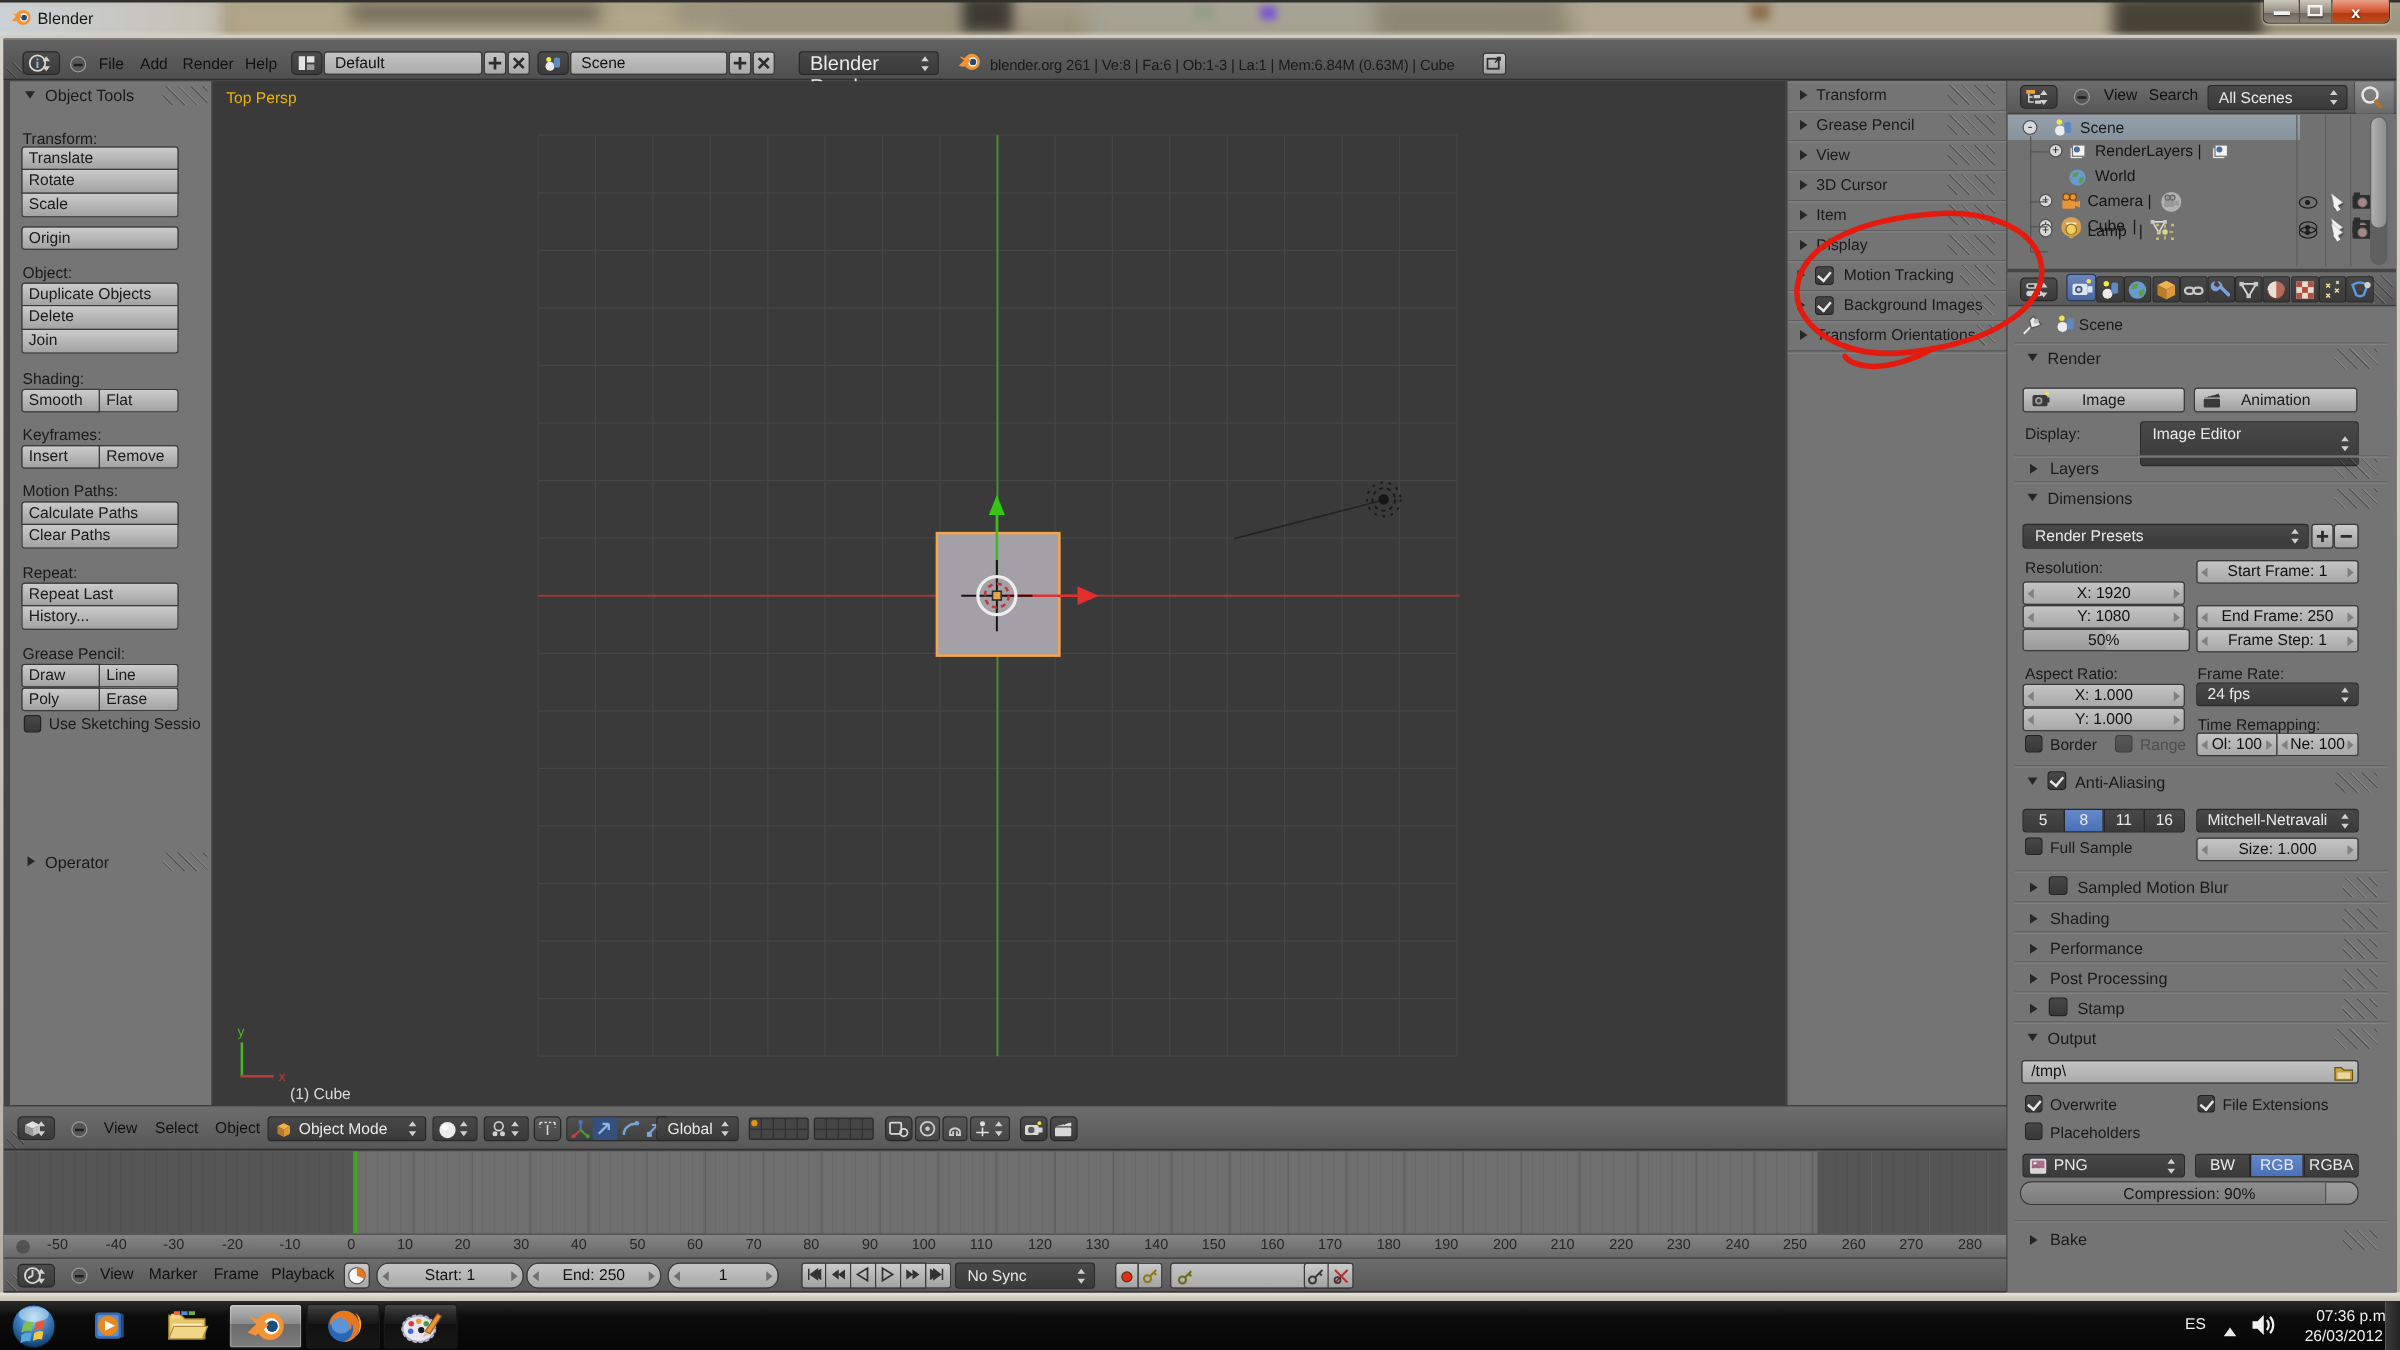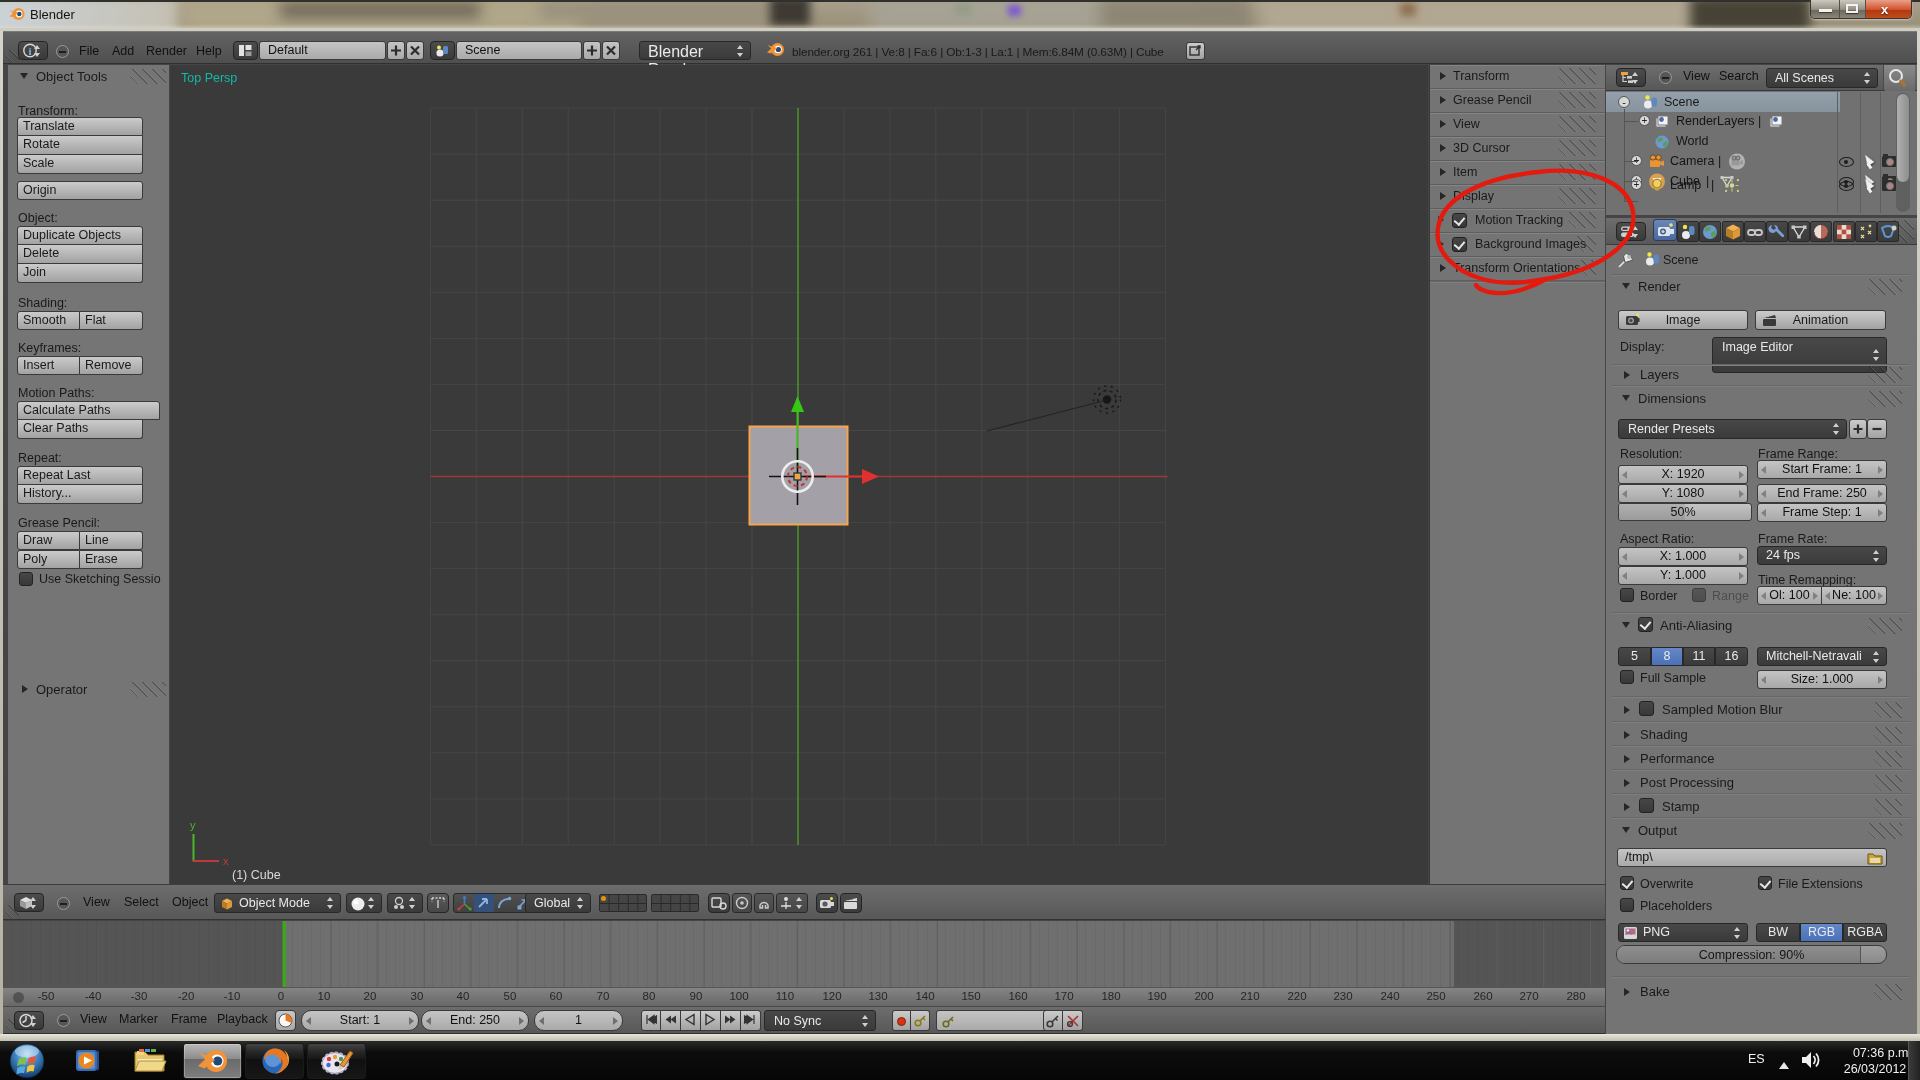--- a/index.html
+++ b/index.html
@@ -153,21 +153,21 @@
     <circle cx="937" cy="334.5" r="4.2" fill="#161616"></circle>
     <circle cx="937" cy="334.5" r="9" fill="none" stroke="#1a1a1a" stroke-width="1.5" stroke-dasharray="3.2 3.2"></circle>
     <circle cx="937" cy="334.5" r="13.5" fill="none" stroke="#1a1a1a" stroke-width="1.5" stroke-dasharray="2.2 4.5"></circle>
 
     <path d="M23.5,770 V796 M23.5,796 H49" stroke="none"></path>
     <path d="M23.5,769 V796" stroke="#4ab62a" stroke-width="2"></path>
     <path d="M22.5,796 H49" stroke="#c03a3a" stroke-width="2"></path>
     <text x="20" y="764" font-size="11" fill="#4ab62a" font-family="Liberation Sans">y</text>
     <text x="53" y="800" font-size="11" fill="#c03a3a" font-family="Liberation Sans">x</text>
   </svg>
-  <div class="ab" style="left:11px;top:6px;font-size:12.5px;color:#14b8a6">Top Persp</div>
+  <div class="ab" style="left:11px;top:6px;font-size:12.5px;color:#eab308">Top Persp</div>
   <div class="ab" style="left:62px;top:803px;font-size:12.5px;color:#dadada">(1) Cube</div>
 </div>
 
 <div class="ab" style="left:8px;top:65px;width:161px;height:819px;background:#757575;overflow:hidden">
   <div class="hatch" style="left:122px;top:4px;width:36px;height:15px"></div>
   <div class="tri-d" style="left:12px;top:8px"></div>
   <div class="ab txt" style="left:28px;top:4px;font-size:13px">Object Tools</div>
   <div class="ab txt" style="left:10px;top:39px">Transform:</div>
   <div class="btn ls" style="left:9px;top:52px;width:126px;height:19px;border-radius:3px 3px 0 0">Translate</div>
   <div class="btn ls" style="left:9px;top:71px;width:126px;height:19px;border-radius:0;border-top:none">Rotate</div>
@@ -177,21 +177,21 @@
   <div class="btn ls" style="left:9px;top:161px;width:126px;height:19px;border-radius:3px 3px 0 0">Duplicate Objects</div>
   <div class="btn ls" style="left:9px;top:180px;width:126px;height:19px;border-radius:0;border-top:none">Delete</div>
   <div class="btn ls" style="left:9px;top:199px;width:126px;height:19px;border-radius:0 0 3px 3px;border-top:none">Join</div>
   <div class="ab txt" style="left:10px;top:231px">Shading:</div>
   <div class="btn ls" style="left:9px;top:246px;width:63px;height:19px;border-radius:3px 0 0 3px">Smooth</div>
   <div class="btn ls" style="left:72px;top:246px;width:63px;height:19px;border-radius:0 3px 3px 0;border-left:none">Flat</div>
   <div class="ab txt" style="left:10px;top:276px">Keyframes:</div>
   <div class="btn ls" style="left:9px;top:291px;width:63px;height:19px;border-radius:3px 0 0 3px">Insert</div>
   <div class="btn ls" style="left:72px;top:291px;width:63px;height:19px;border-radius:0 3px 3px 0;border-left:none">Remove</div>
   <div class="ab txt" style="left:10px;top:321px">Motion Paths:</div>
-  <div class="btn ls" style="left:9px;top:336px;width:143px;height:19px;border-radius:3px 3px 0 0">Calculate Paths</div>
+  <div class="btn ls" style="left:9px;top:336px;width:126px;height:19px;border-radius:3px 3px 0 0">Calculate Paths</div>
   <div class="btn ls" style="left:9px;top:355px;width:126px;height:19px;border-radius:0 0 3px 3px;border-top:none">Clear Paths</div>
   <div class="ab txt" style="left:10px;top:386px">Repeat:</div>
   <div class="btn ls" style="left:9px;top:401px;width:126px;height:19px;border-radius:3px 3px 0 0">Repeat Last</div>
   <div class="btn ls" style="left:9px;top:420px;width:126px;height:19px;border-radius:0 0 3px 3px;border-top:none">History...</div>
   <div class="ab txt" style="left:10px;top:451px">Grease Pencil:</div>
   <div class="btn ls" style="left:9px;top:466px;width:63px;height:19px;border-radius:3px 0 0 3px">Draw</div>
   <div class="btn ls" style="left:72px;top:466px;width:63px;height:19px;border-radius:0 3px 3px 0;border-left:none">Line</div>
   <div class="btn ls" style="left:9px;top:485px;width:63px;height:19px;border-radius:3px 0 0 3px">Poly</div>
   <div class="btn ls" style="left:72px;top:485px;width:63px;height:19px;border-radius:0 3px 3px 0;border-left:none">Erase</div>
   <div class="cb" style="left:11px;top:507px"></div>
@@ -762,21 +762,21 @@
         <path d="M4.5 9 H13.5" stroke="#2c2c2c" stroke-width="2.2"></path>
       </svg></div>
   <div class="ab txt" style="left:14px;top:229px">Resolution:</div>
   <div class="ab txt" style="left:152px;top:229px">Frame Range:</div>
   <div class="num" style="left:12px;top:247px;width:130px">X: 1920</div>
   <div class="num" style="left:12px;top:266px;width:130px">Y: 1080</div>
   <div class="ab" style="left:12px;top:285px;width:134px;height:18px;background:linear-gradient(#c4c4c4,#a8a8a8);border:1px solid #3a3a3a;border-radius:3px;overflow:hidden">
       <div class="ab" style="left:0;top:0;width:50%;height:18px;background:linear-gradient(#b0b0b0,#989898)"></div>
       <div class="ab" style="left:0;width:128px;top:1px;text-align:center;font-size:12.5px;color:#111">50%</div>
     </div>
-  <div class="num" style="left:151px;top:242px;width:130px">Start Frame: 1</div>
+  <div class="num" style="left:151px;top:230px;width:130px">Start Frame: 1</div>
   <div class="num" style="left:151px;top:266px;width:130px">End Frame: 250</div>
   <div class="num" style="left:151px;top:285px;width:130px">Frame Step: 1</div>
   <div class="ab txt" style="left:14px;top:314px">Aspect Ratio:</div>
   <div class="ab txt" style="left:152px;top:314px">Frame Rate:</div>
   <div class="num" style="left:12px;top:329px;width:130px">X: 1.000</div>
   <div class="num" style="left:12px;top:348px;width:130px">Y: 1.000</div>
   <div class="dd" style="left:151px;top:328px;width:130px;height:19px">
       <span style="position:absolute;left:8px;top:1px">24 fps</span>
       <span class="ud"></span>
     </div>

